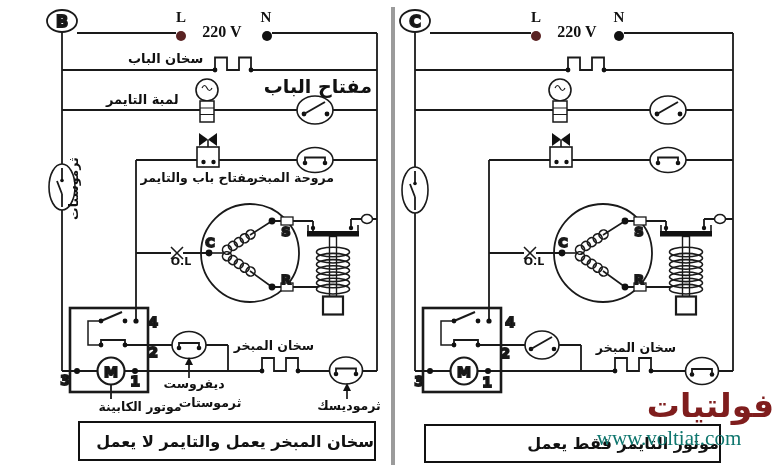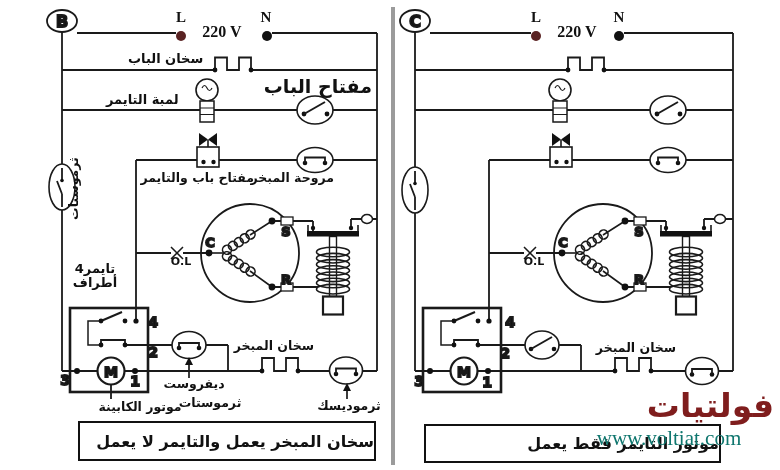--- a/index.html
+++ b/index.html
@@ -339,24 +339,20 @@
 <span class="lbl serif" style="left:258px;top:10px;width:16px;font-size:15px;">N</span>
 
 <span class="lbl right" dir="rtl" style="left:128px;top:52px;width:84px;font-size:13px;">سخان الباب</span>
 <span class="lbl right" dir="rtl" style="left:106px;top:93px;width:86px;font-size:13px;">لمبة التايمر</span>
 <span class="lbl" dir="rtl" style="left:296px;top:77px;width:76px;font-size:19px;">مفتاح الباب</span>
 <span class="lbl" dir="rtl" style="left:154px;top:171px;width:100px;">مفتاح باب والتايمر</span>
 <span class="lbl" dir="rtl" style="left:252px;top:171px;width:82px;">مروحة المبخر</span>
 <span class="lbl vert" dir="rtl" style="left:20px;top:182px;width:108px;">ثرموستات</span>
 <span class="lbl" style="left:166px;top:256px;width:30px;font-size:11px;">O.L</span>
 
-<div class="lbl" dir="rtl" style="left:68px;top:262px;width:54px;font-size:13px;">
-  <div>تايمر4</div>
-  <div>أطراف</div>
-</div>
 
 <span class="lbl" dir="rtl" style="left:94px;top:400px;width:92px;">موتور الكابينة</span>
 <span class="lbl" dir="rtl" style="left:160px;top:377px;width:68px;">ديفروست</span>
 <span class="lbl" dir="rtl" style="left:168px;top:396px;width:84px;">ثرموستات</span>
 <span class="lbl" dir="rtl" style="left:238px;top:339px;width:76px;">سخان المبخر</span>
 <span class="lbl" dir="rtl" style="left:316px;top:399px;width:66px;">ثرموديسك</span>
 
 <div class="capbox cap2" dir="rtl" style="left:78px;top:421px;width:294px;height:36px;">
   <span>سخان المبخر يعمل والتايمر لا يعمل</span>
 </div>

